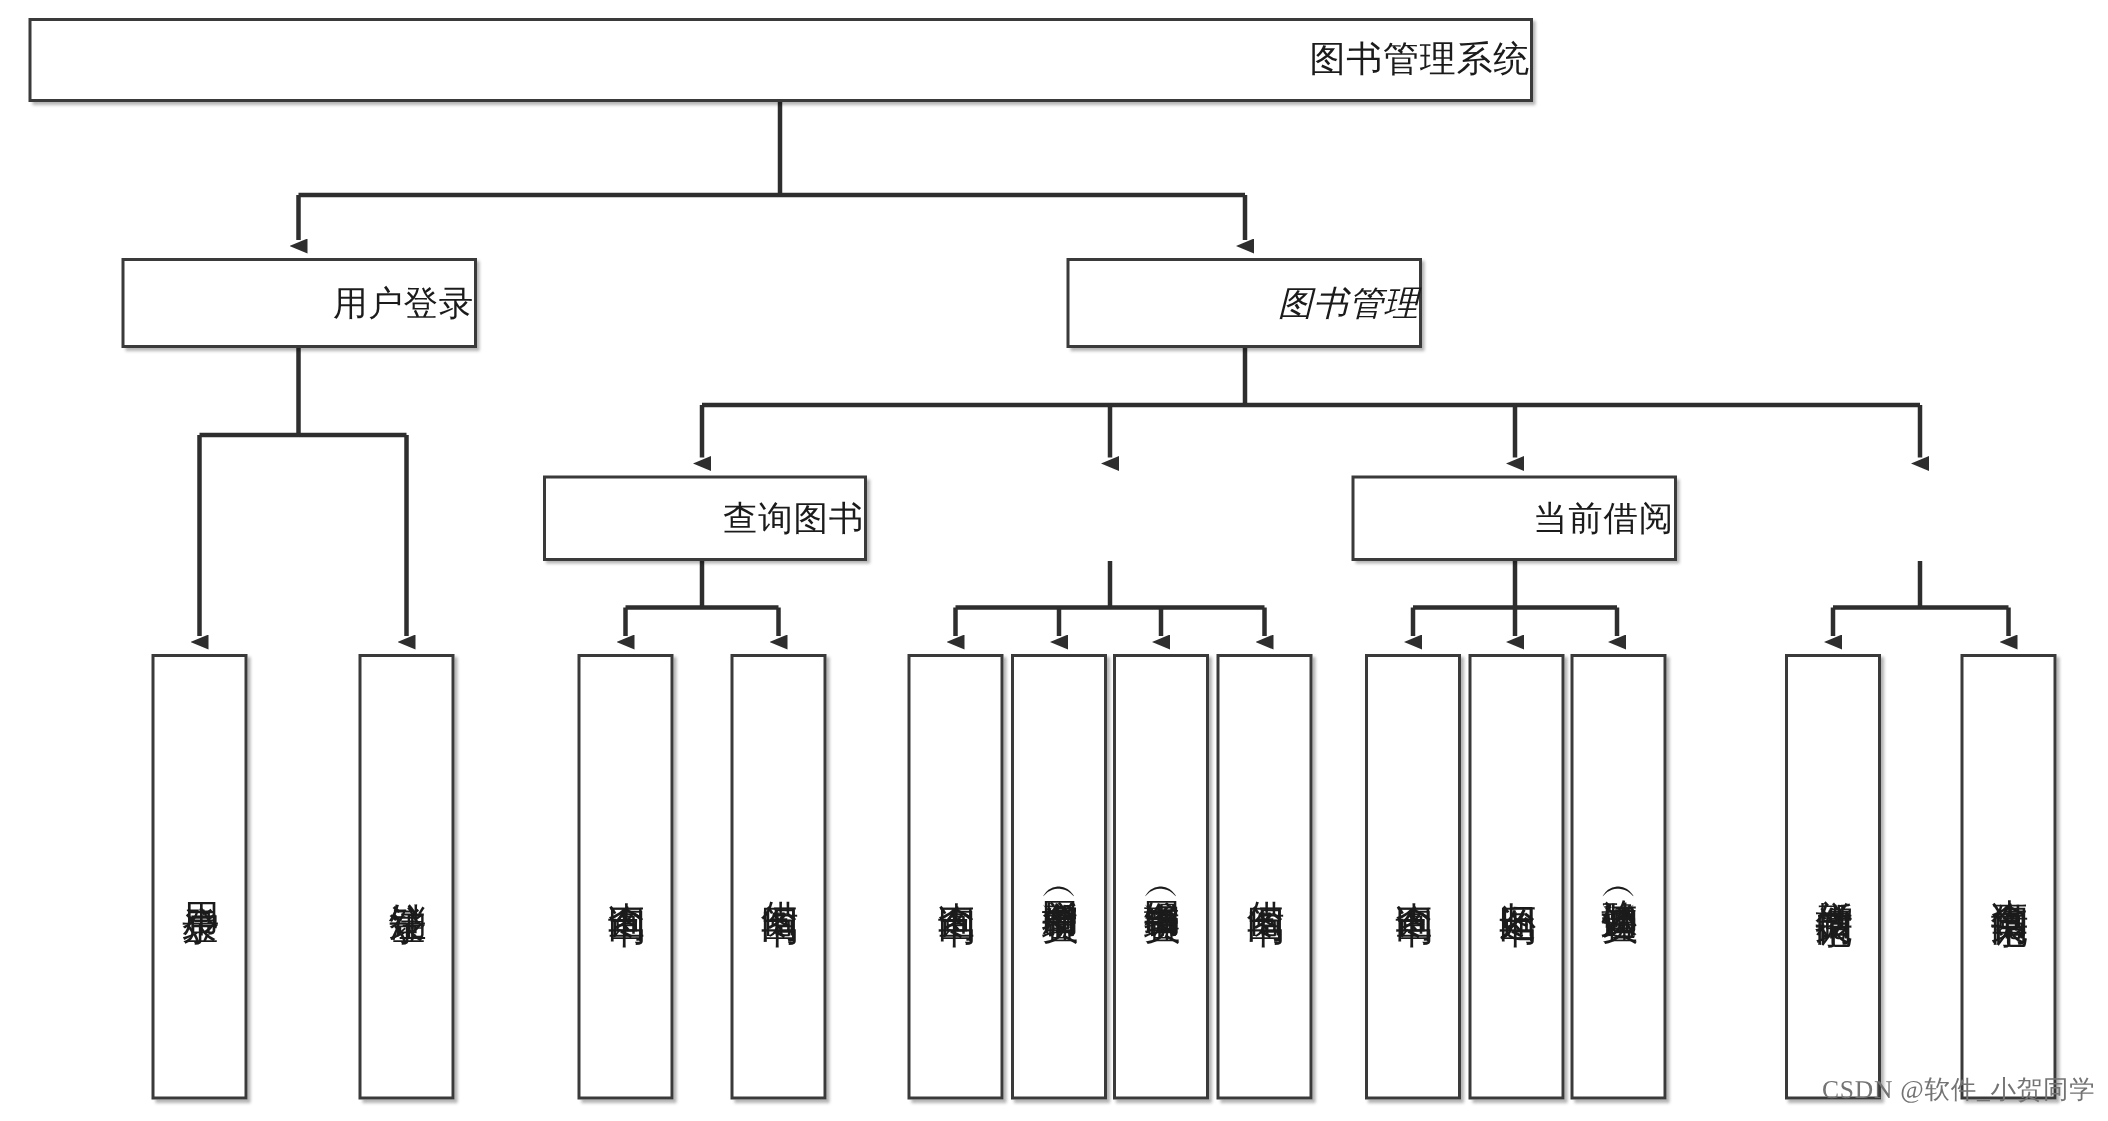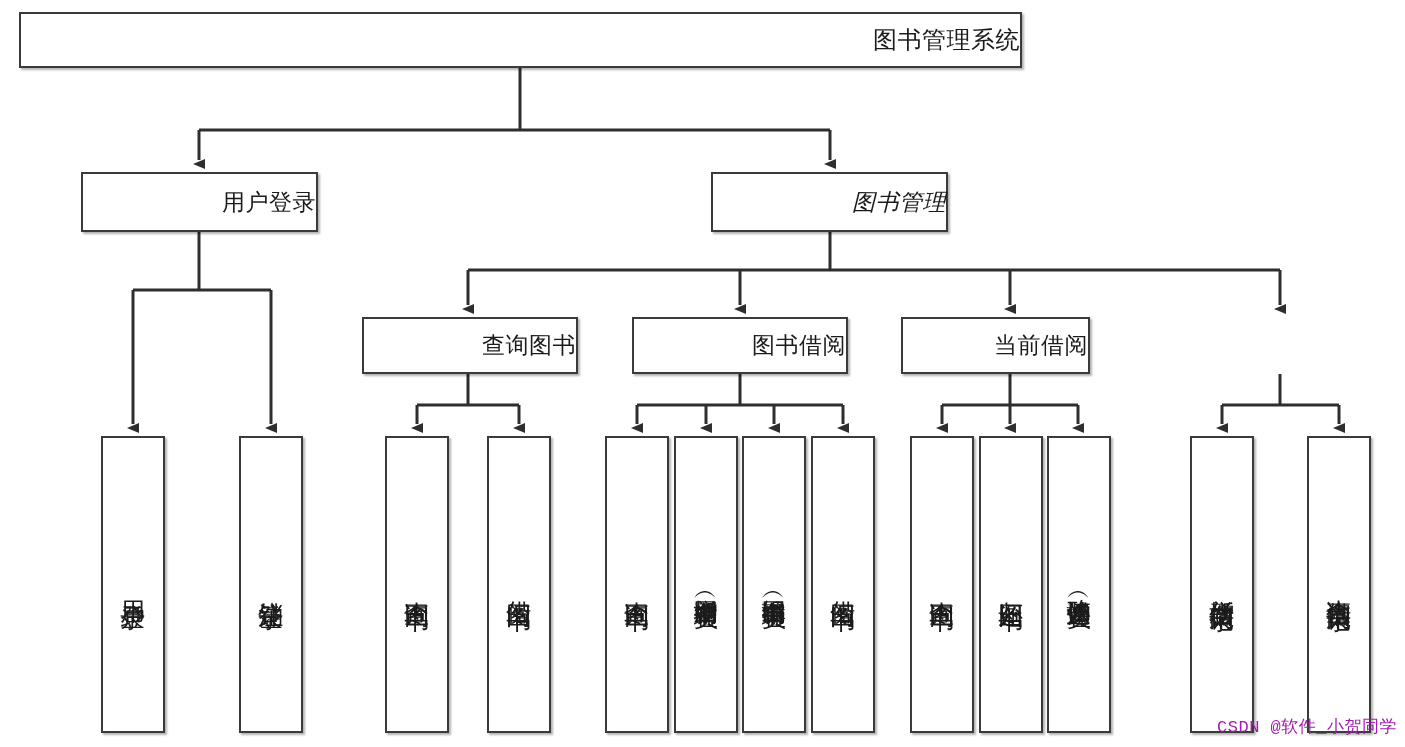--- a/index.html
+++ b/index.html
@@ -66,25 +66,25 @@
   }
   .node.v.narrow .label {
     font-size: 24px;
     letter-spacing: 1px;
   }
   #watermark {
     position: absolute;
     right: 8px;
     bottom: 9px;
     font-size: 17px;
-    color: #a21caf;
+    color: #737373;
     letter-spacing: 0.5px;
     white-space: nowrap;
     z-index: 5;
-    font-family: Liberation Mono, monospace;
+    font-family: Liberation Serif, serif;
     margin-top: 48px;
   }
 </style>
 </head>
 <body>
 
 <div id="canvas">
 
   <svg id="wires" viewBox="0 0 1405 747" xmlns="http://www.w3.org/2000/svg">
     <defs>
@@ -144,24 +144,21 @@
   <div class="node h" style="left:81px; top:172px; width:237px; height:60px;">
     <span class="label">用户登录</span>
   </div>
   <div class="node h" style="left:711px; top:172px; width:237px; height:60px;font-style:italic;">
     <span class="label">图书管理</span>
   </div>
 
   <div class="node h" style="left:362px; top:317px; width:216px; height:57px;">
     <span class="label">查询图书</span>
   </div>
-  <div class="node h" style="left:632px; top:317px; width:216px; height:57px;">
-    <span class="label">图书借阅</span>
-  </div>
-  <div class="node h" style="left:901px; top:317px; width:189px; height:57px;">
+  <div class="node h" style="left:901px; top:317px; width:217px; height:57px;">
     <span class="label">当前借阅</span>
   </div>
 
   <div class="node v" style="left:101px; top:436px; width:64px; height:297px;">
     <span class="label">用户登录</span>
   </div>
   <div class="node v" style="left:239px; top:436px; width:64px; height:297px;">
     <span class="label">注销登录</span>
   </div>
 

